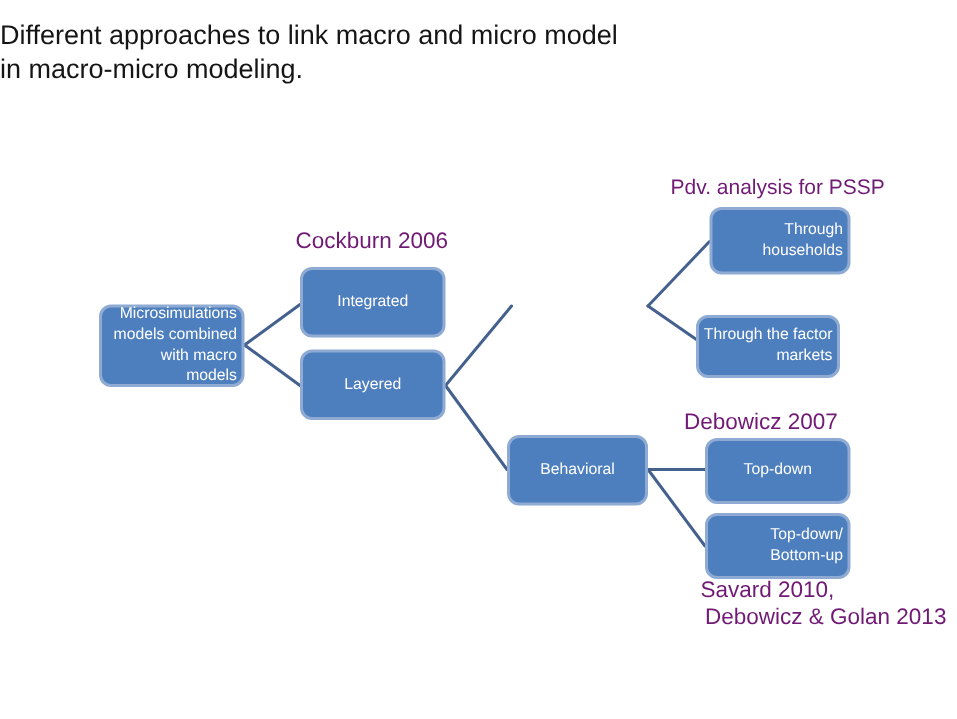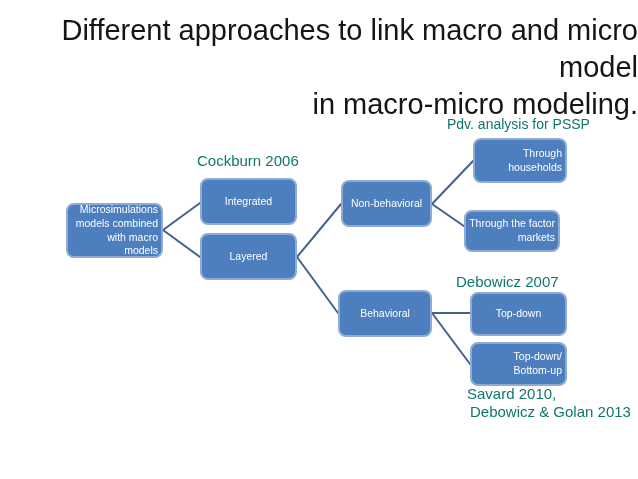--- a/index.html
+++ b/index.html
@@ -9,23 +9,23 @@
     height: 479px;
     background: #ffffff;
     overflow: hidden;
     font-family: "Liberation Sans", sans-serif;
   }
   .title {
     position: absolute;
     top: 12px;
     left: 0;
     width: 100%;
-    text-align: right;
+    text-align: left;
     color: #151515;
-    font-size: 29px;
+    font-size: 18px;
     line-height: 1.27;
     font-weight: 400;
     letter-spacing: 0px;
   }
   .connector-svg {
     position: absolute;
     left: 0; top: 0;
     width: 638px; height: 479px;
     pointer-events: none;
   }
@@ -53,21 +53,21 @@
   .node-integrated       { left: 200px; top: 178px; width:  97px; height: 47px; }
   .node-layered          { left: 200px; top: 233px; width:  97px; height: 47px; }
   .node-non-behavioral   { left: 341px; top: 180px; width:  91px; height: 47px; }
   .node-through-households      { left: 473px; top: 138px; width:  94px; height: 45px; }
   .node-through-factor-markets  { left: 464px; top: 210px; width:  96px; height: 42px; }
   .node-behavioral       { left: 338px; top: 290px; width:  94px; height: 47px; }
   .node-top-down         { left: 470px; top: 292px; width:  97px; height: 44px; }
   .node-top-down-bottom-up { left: 470px; top: 342px; width: 97px; height: 44px; }
   .annotation {
     position: absolute;
-    color: #0f766e;
+    color: #701a75;
     font-size: 15px;
     line-height: 1.15;
     white-space: nowrap;
   }
   .ann-cockburn       { left: 197px; top: 152px; }
   .ann-pdv            { left: 447px; top: 116px; font-size: 14px; }
   .ann-vos            { left: 452px; top: 190px; }
   .ann-bourguignon    { left: 456px; top: 255px; }
   .ann-debowicz-2007  { left: 456px; top: 273px; }
   .ann-savard         { left: 467px; top: 385px; }
@@ -99,23 +99,20 @@
   </div>
 
   <div class="node node-integrated">
     <span>Integrated</span>
   </div>
 
   <div class="node node-layered">
     <span>Layered</span>
   </div>
 
-  <div class="node node-non-behavioral">
-    <span>Non-behavioral</span>
-  </div>
 
   <div class="node node-through-households">
     <span>Through households</span>
   </div>
 
   <div class="node node-through-factor-markets">
     <span>Through the factor markets</span>
   </div>
 
   <div class="node node-behavioral">

